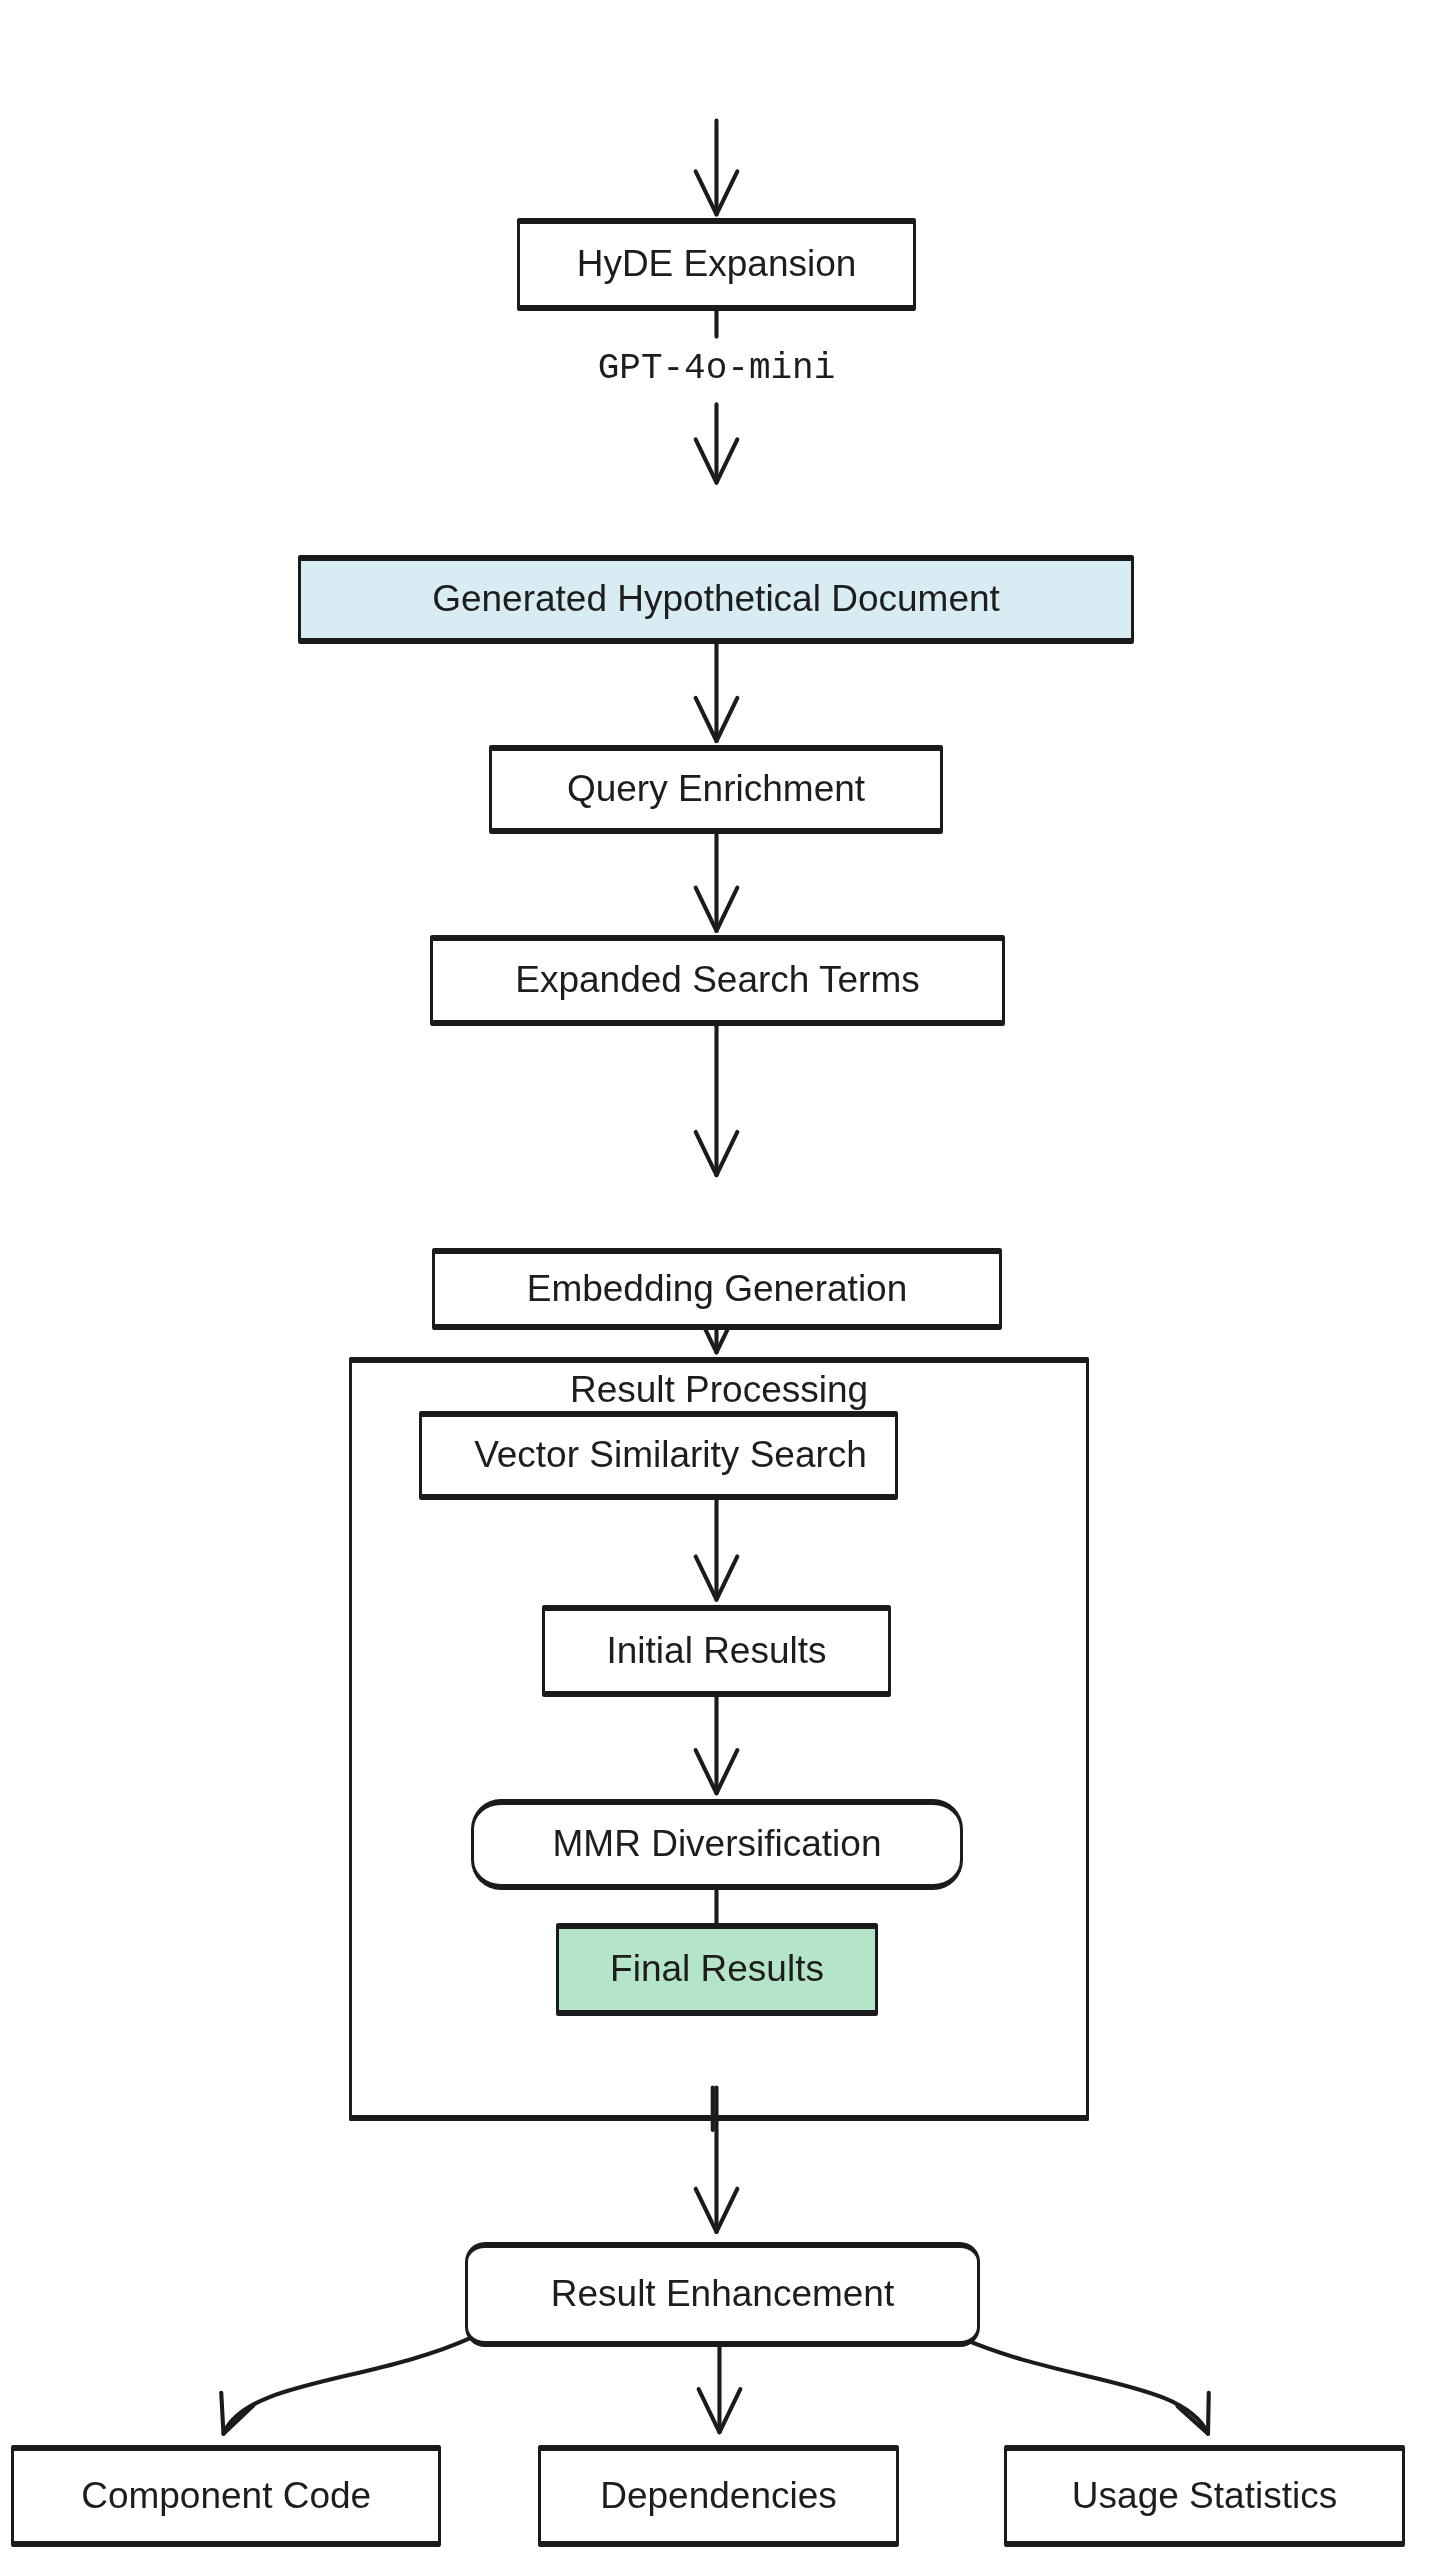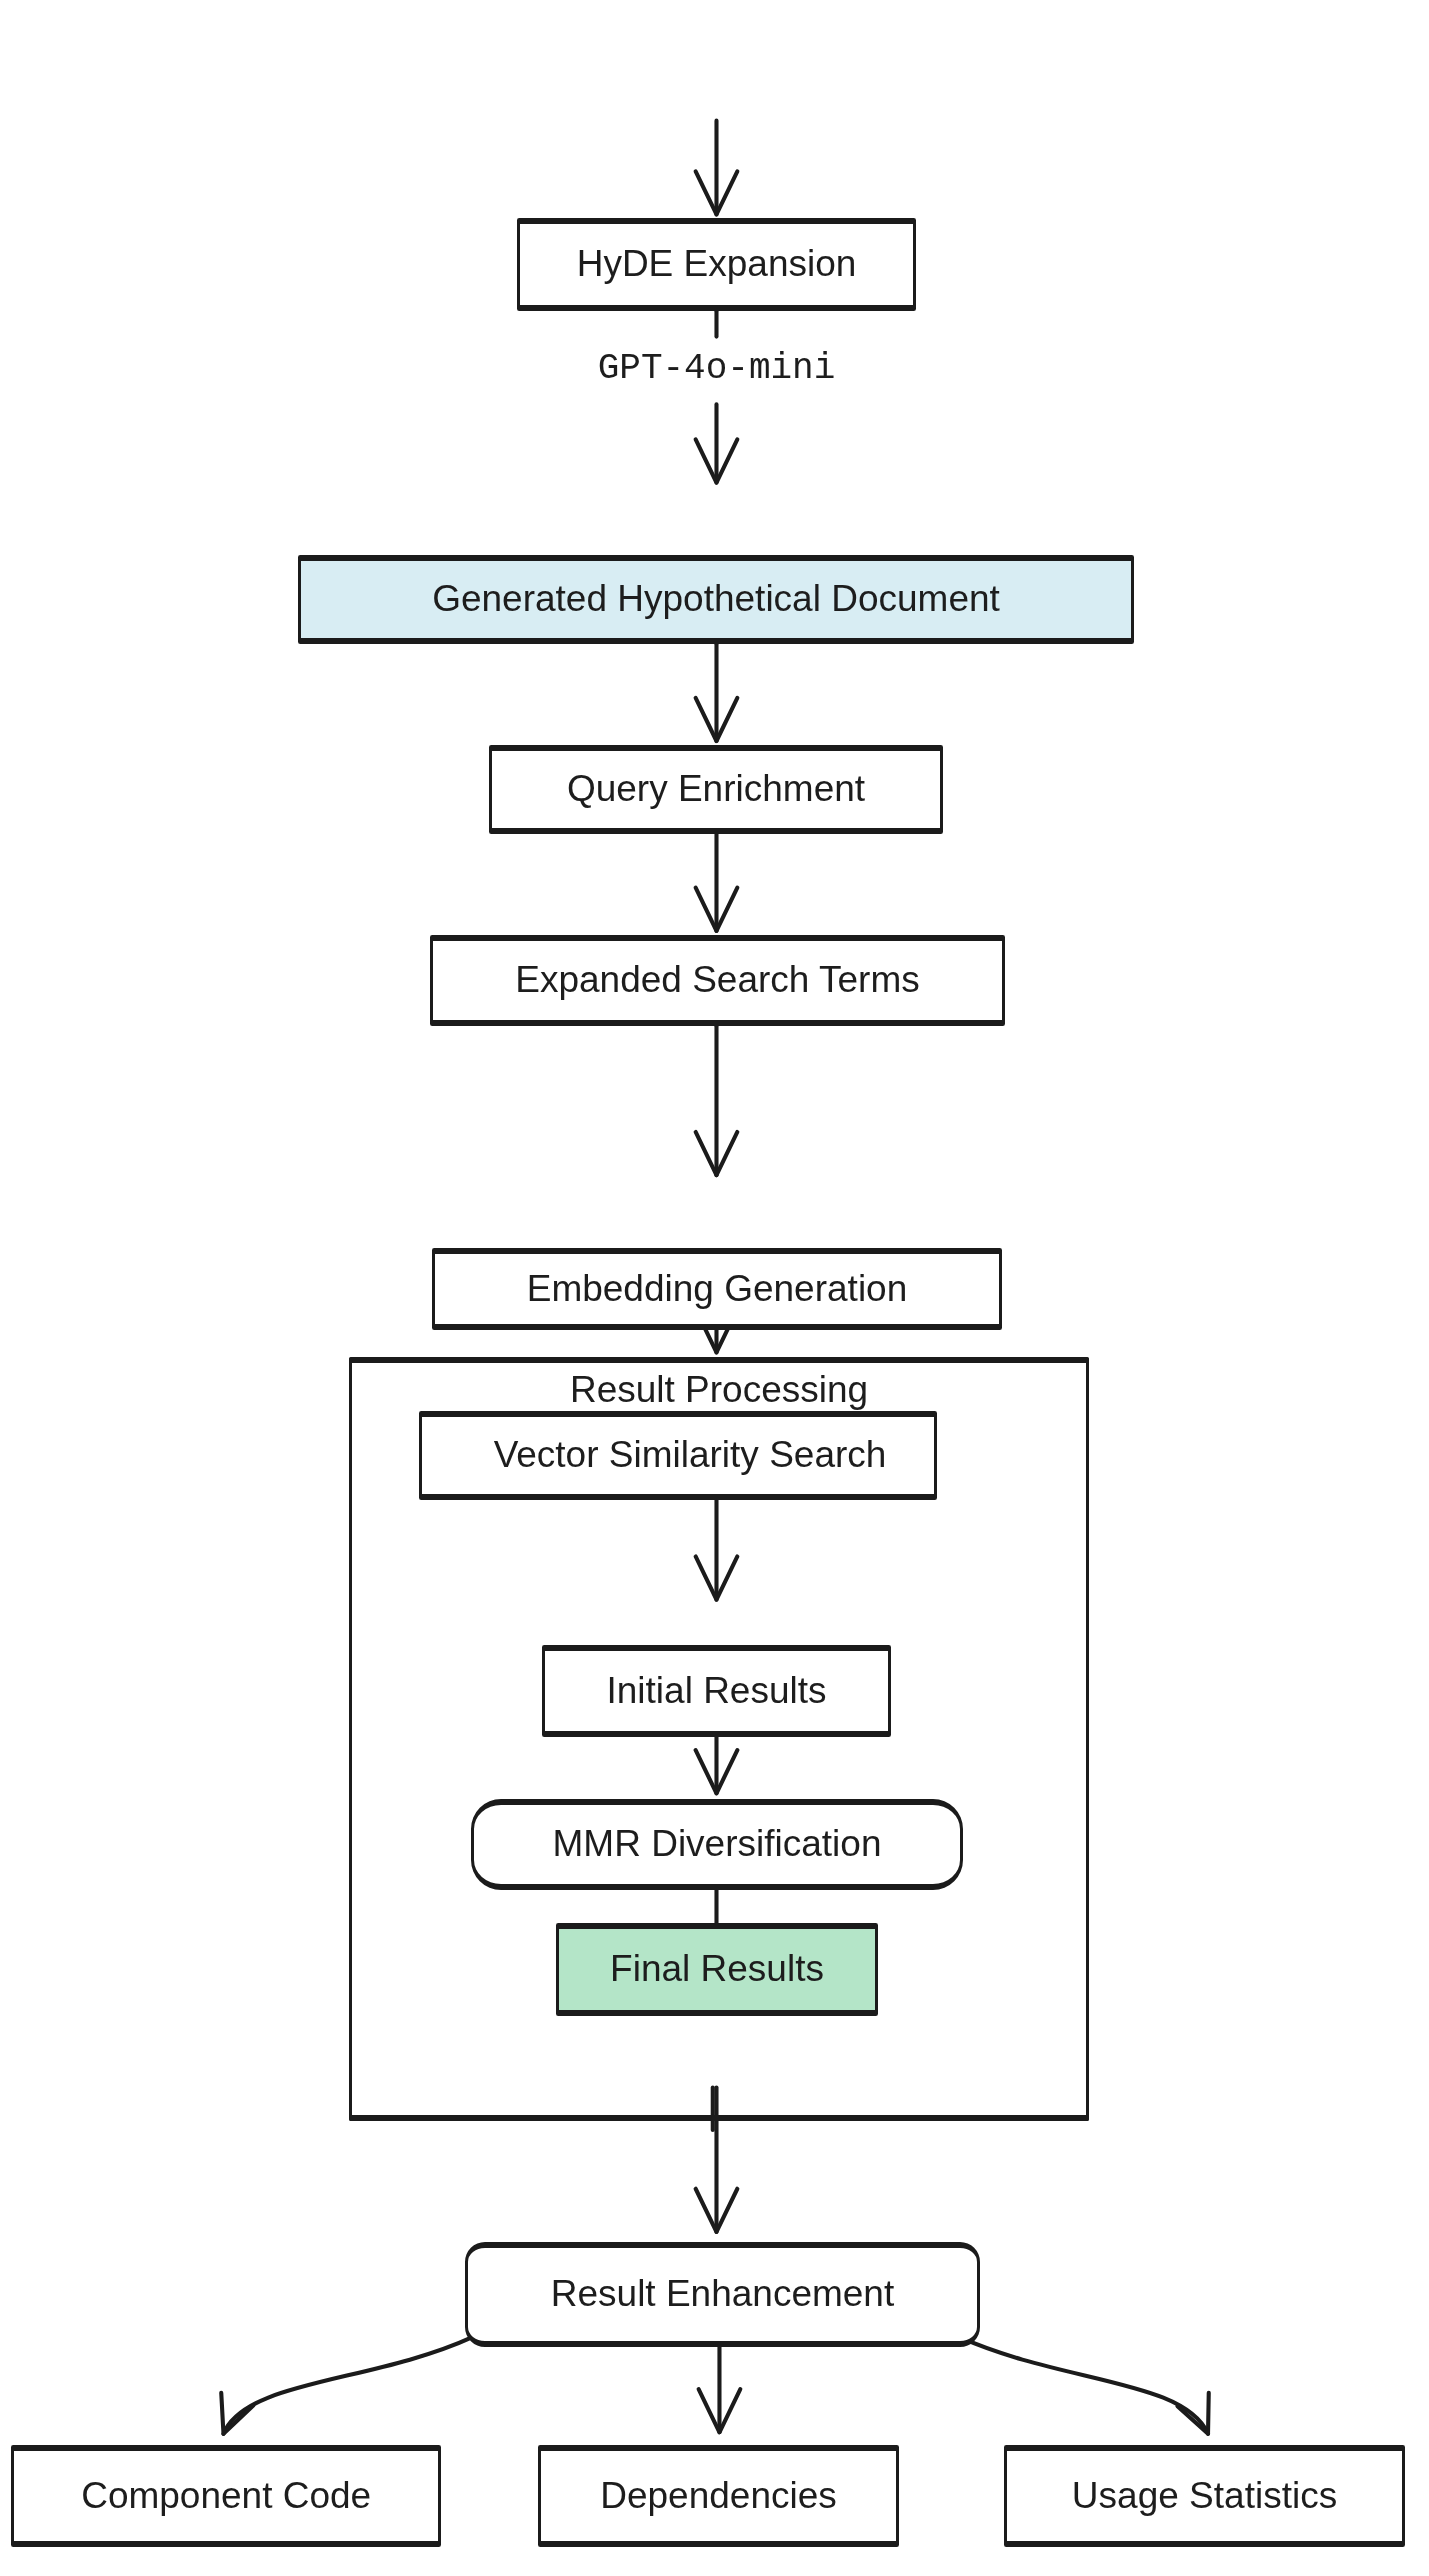--- a/index.html
+++ b/index.html
@@ -162,25 +162,25 @@
   </div>
 
   <div class="node" style="left: 432px; top: 1248px; width: 570px; height: 82px; background-color: rgb(255, 255, 255);">
     <span>Embedding Generation</span>
   </div>
 
   <div class="group" style="left:349px; top:1357px; width:740px; height:764px;">
     <div class="group-title">Result Processing</div>
   </div>
 
-  <div class="node" style="left: 419px; top: 1411px; width: 518px; height: 89px; background-color: rgb(255, 255, 255); padding-left: 24px;">
+  <div class="node" style="left: 419px; top: 1411px; width: 479px; height: 89px; background-color: rgb(255, 255, 255); padding-left: 24px;">
     <span>Vector Similarity Search</span>
   </div>
 
-  <div class="node" style="left: 542px; top: 1605px; width: 349px; height: 92px; background-color: rgb(255, 255, 255); margin-top: 40px;">
+  <div class="node" style="left: 542px; top: 1605px; width: 349px; height: 92px; background-color: rgb(255, 255, 255);">
     <span>Initial Results</span>
   </div>
 
   <div class="node" style="left: 471px; top: 1799px; width: 492px; height: 91px; background-color: rgb(255, 255, 255); border-radius: 30px;">
     <span>MMR Diversification</span>
   </div>
 
   <div class="node" style="left: 556px; top: 1923px; width: 322px; height: 93px; background-color: rgb(180, 229, 200);">
     <span>Final Results</span>
   </div>

